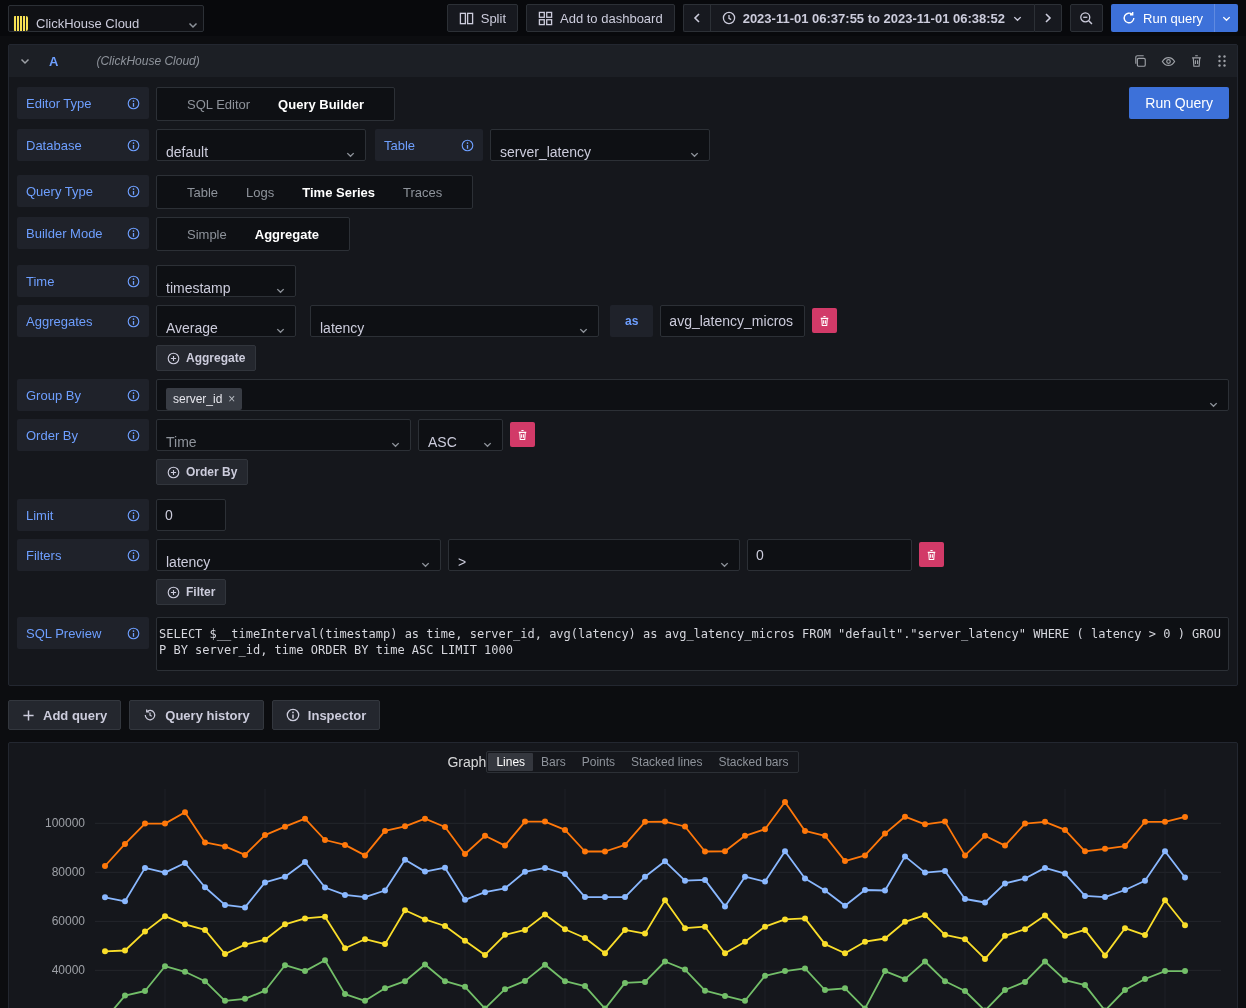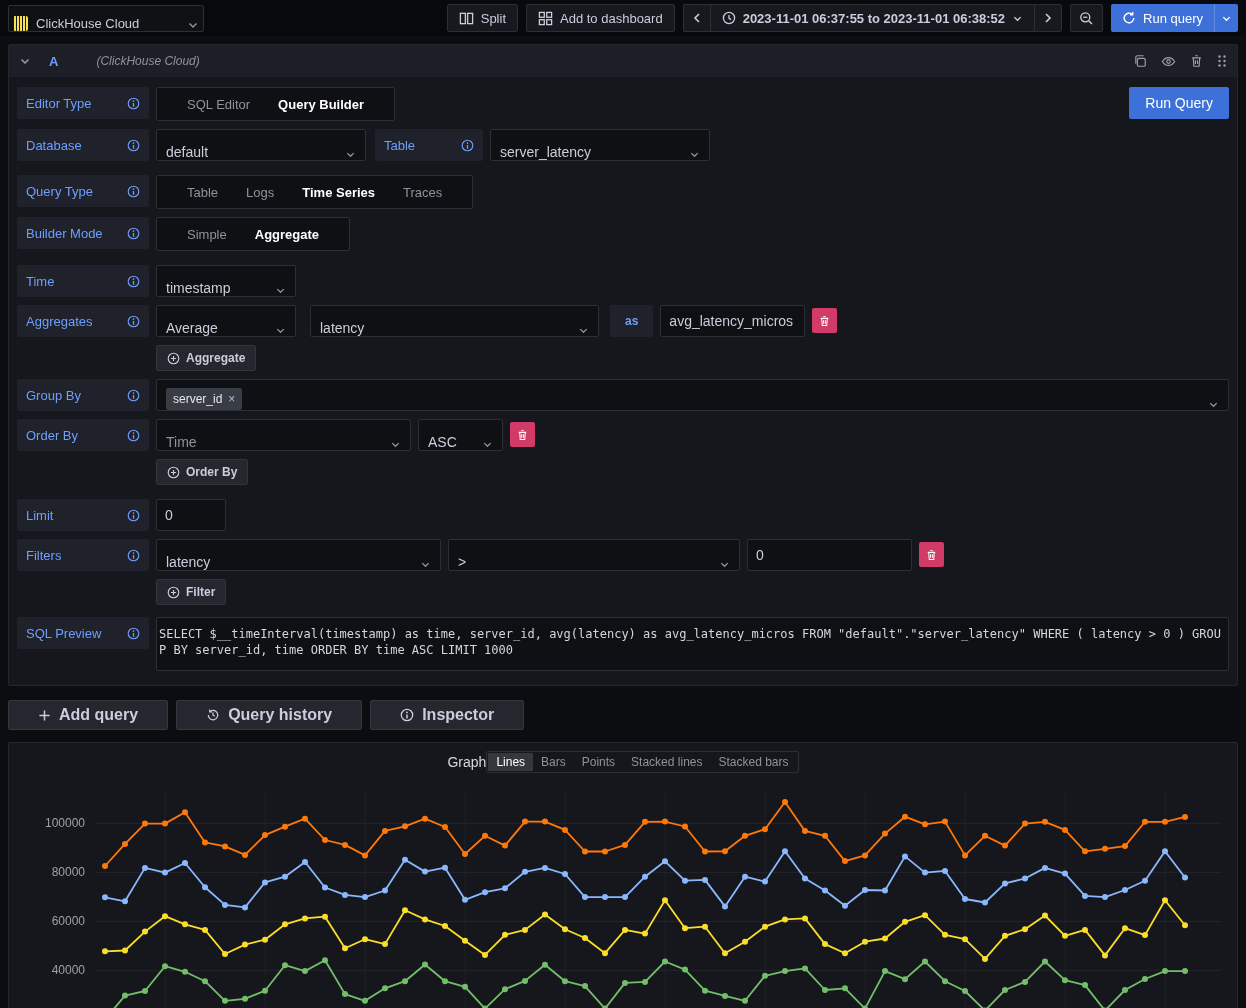--- a/index.html
+++ b/index.html
@@ -49,21 +49,21 @@
   .danger-btn{width:25px;height:25px;margin-top:3px;display:flex;align-items:center;justify-content:center;background:var(--red);border:0;border-radius:2px;color:#fff;cursor:pointer;}
   .add-btn{display:flex;align-items:center;gap:6px;height:26px;padding:0 10px;margin-left:139px;background:#24272e;border:1px solid #31353c;border-radius:2px;color:var(--text);font-size:12px;font-weight:600;cursor:pointer;}
   .tag{display:flex;align-items:center;gap:6px;height:22px;padding:0 7px;background:#383c44;border-radius:2px;font-size:12px;color:#e6e6ec;margin-top:28px;}
   .tag .x{color:#b7bbc2;cursor:pointer;font-size:12px;}
   .sql-preview{flex:1;min-height:54px;padding:8px 2px;background:var(--bg-input);border:1px solid var(--border);border-radius:2px;font-family:"DejaVu Sans Mono",monospace;font-size:12px;line-height:16px;color:#d5d6dd;white-space:pre-wrap;word-break:break-all;}
   .runquery2{position:absolute;top:10px;right:8px;height:32px;padding:0 16px;background:var(--btn-blue);border:0;border-radius:2px;color:#fff;font-size:14px;font-weight:500;cursor:pointer;}
   .ph{color:var(--text-dim);}
 
   
   .qfooter{display:flex;gap:8px;margin:14px 8px 12px 8px;}
-  .f-btn{display:flex;align-items:center;gap:8px;height:30px;padding:0 29px;background:#24272e;border:1px solid #33373e;border-radius:2px;color:var(--text);font-size:16px;font-weight:600;cursor:pointer;}
+  .f-btn{display:flex;align-items:center;gap:8px;height:30px;padding:0 13px;background:#24272e;border:1px solid #33373e;border-radius:2px;color:var(--text);font-size:13px;font-weight:600;cursor:pointer;}
 
   
   .gpanel{margin:8px;background:var(--bg-panel);border:1px solid var(--border-soft);border-radius:2px;padding:6px 8px 8px 8px;}
   .ghead{display:flex;align-items:center;justify-content:center;padding:2px 8px 6px 8px;}
   .gtitle{font-size:14px;font-weight:500;color:#d8d9da;}
   .mode-group{display:flex;align-items:center;border:1px solid var(--border);border-radius:2px;padding:1px;}
   .mode-opt{padding:2px 8px;font-size:12px;color:var(--text-dim);cursor:pointer;border-radius:1px;white-space:nowrap;}
   .mode-opt.sel{background:var(--sel-bg);color:#fff;}
 </style>
 </head>

